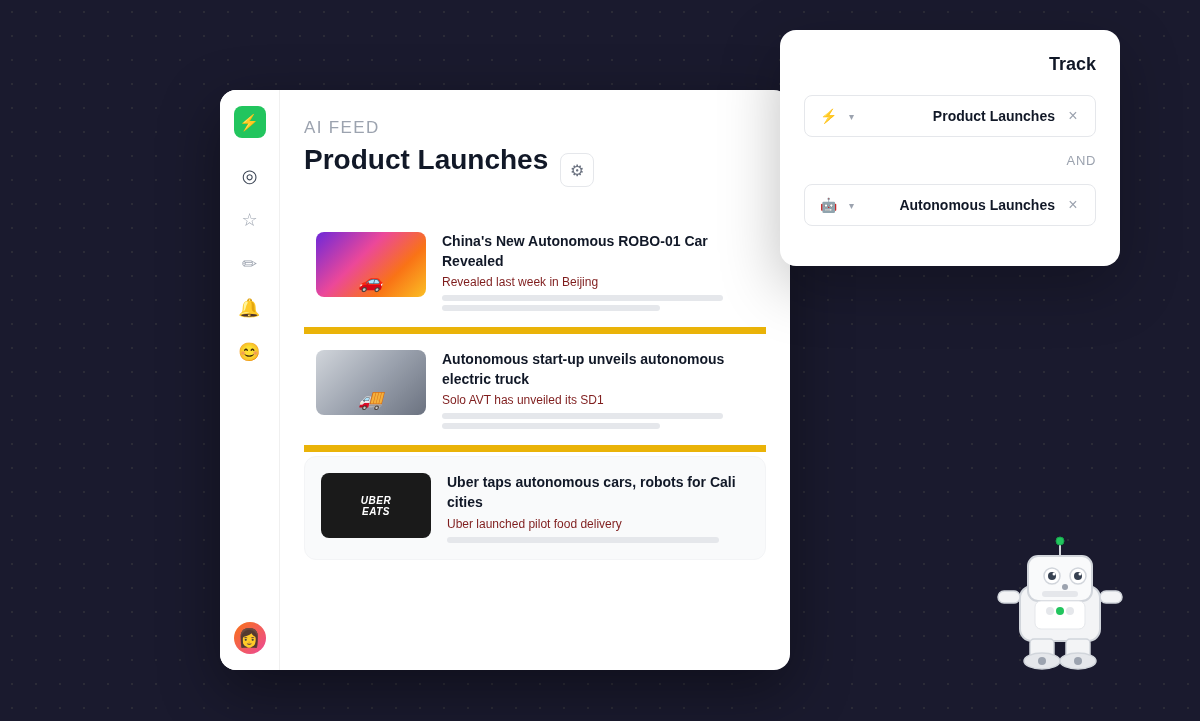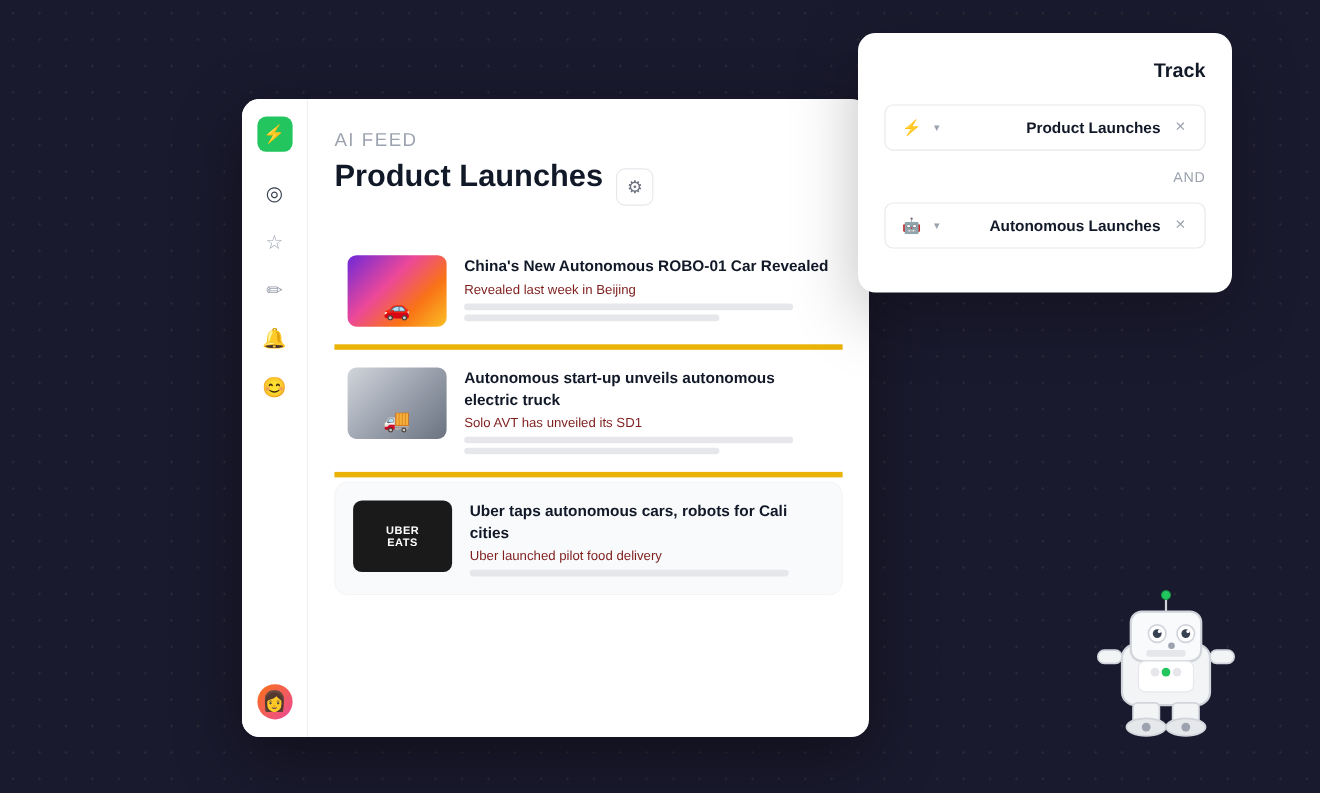--- a/index.html
+++ b/index.html
@@ -134,38 +134,39 @@
     .news-list {
       display: flex;
       flex-direction: column;
       gap: 0;
     }
 
     .news-item {
       display: flex;
       gap: 16px;
       padding: 16px 12px;
-      border-bottom: 5px solid #eab308;
+      border-bottom: 7px solid #eab308;
       align-items: flex-start;
     }
 
     .news-item.highlighted {
       background: #f9fafb;
       border-radius: 12px;
       padding: 16px;
       border: 1px solid #f3f4f6;
       margin-top: 4px;
     }
 
     .news-thumb {
-      width: 90px;
+      width: 110px;
       height: 65px;
       border-radius: 8px;
       flex-shrink: 0;
       overflow: hidden;
+      font-style: italic;
     }
 
     
     .thumb-1 {
       background: linear-gradient(135deg, #6d28d9 0%, #ec4899 40%, #f97316 70%, #fbbf24 100%);
       position: relative;
     }
     .thumb-1::after {
       content: '🚗';
       position: absolute;

